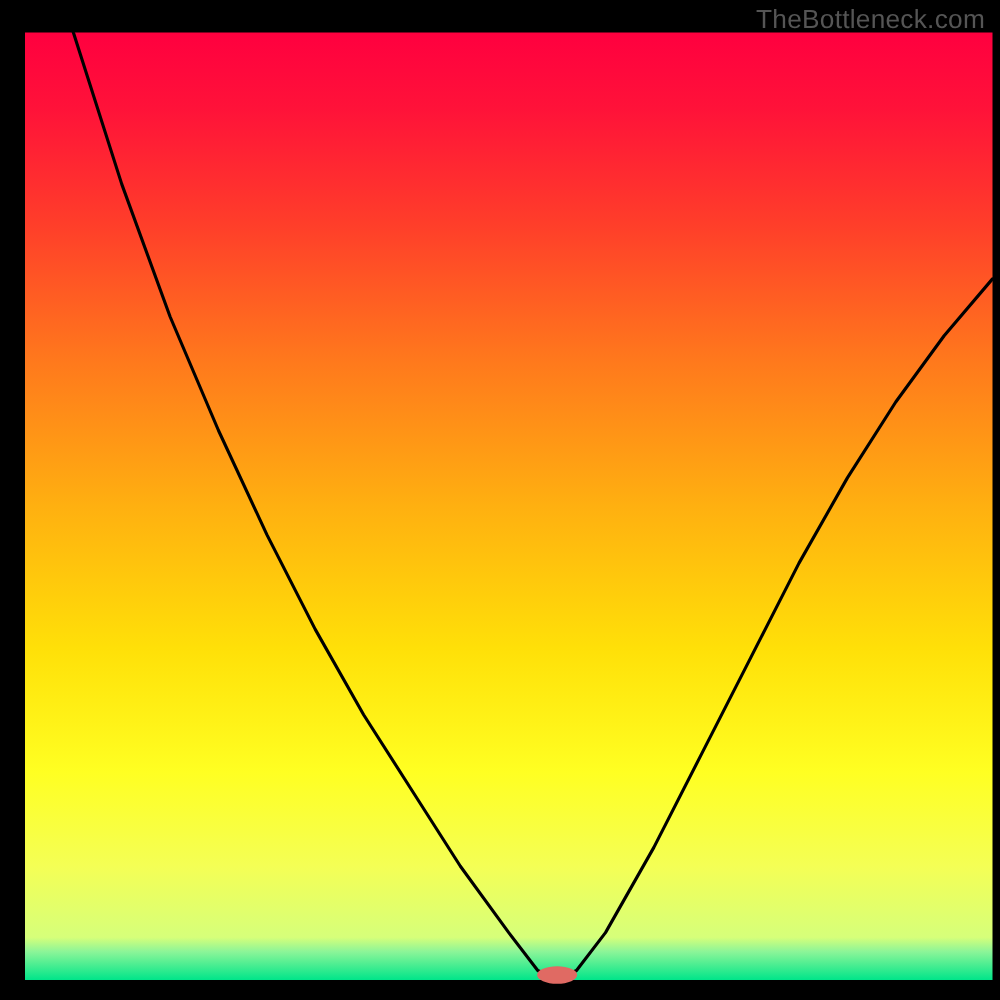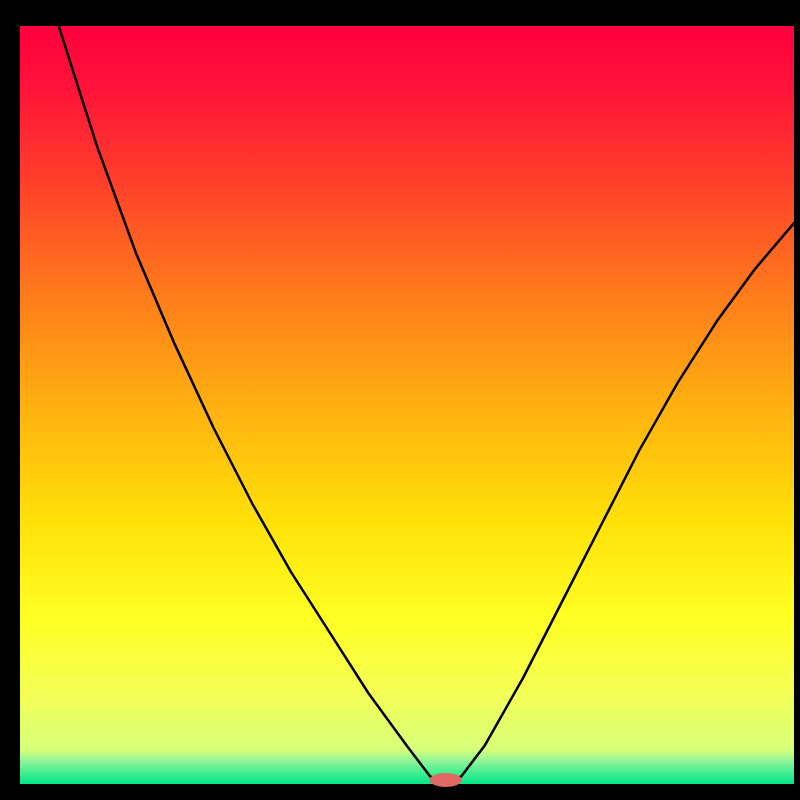--- a/index.html
+++ b/index.html
@@ -36,20 +36,21 @@
   svg.overlay {
     position: absolute;
     left: 0; top: 0;
   }
 </style>
 </head>
 <body>
 
 <div class="stage">
 
+  <div class="watermark">TheBottleneck.com</div>
 
   <div class="plot" id="plot" style="left: 20px; top: 26px; width: 774px; height: 758px; background: linear-gradient(rgb(255, 0, 63) 0%, rgb(255, 18, 57) 8%, rgb(255, 61, 42) 20%, rgb(255, 122, 28) 35%, rgb(255, 176, 16) 50%, rgb(255, 224, 8) 65%, rgb(255, 255, 34) 78%, rgb(244, 255, 85) 88%, rgb(214, 255, 122) 95.5%, rgb(140, 245, 152) 97%, rgb(0, 229, 138) 100%);"></div>
 
   <svg class="overlay" id="svg" width="800" height="800" viewBox="0 0 800 800">
     <path id="curve" fill="none" d="M20.0 -125.6 L58.7 26.0 L97.4 147.3 L136.1 253.4 L174.8 344.4 L213.5 427.7 L252.2 503.5 L290.9 571.8 L329.6 632.4 L368.3 693.0 L407.0 746.1 L430.2 776.4 L445.7 784.0 L461.2 776.4 L484.4 746.1 L523.1 677.9 L561.8 602.1 L600.5 526.3 L639.2 450.5 L677.9 382.3 L716.6 321.6 L755.3 268.6 L794.0 223.1" stroke="#000000" stroke-width="2.5" stroke-linecap="round" stroke-linejoin="round"></path>
     <ellipse id="marker" cx="445.7" cy="780.0" rx="16" ry="7" fill="#e06a63"></ellipse>
   </svg>
 
 </div>
 

